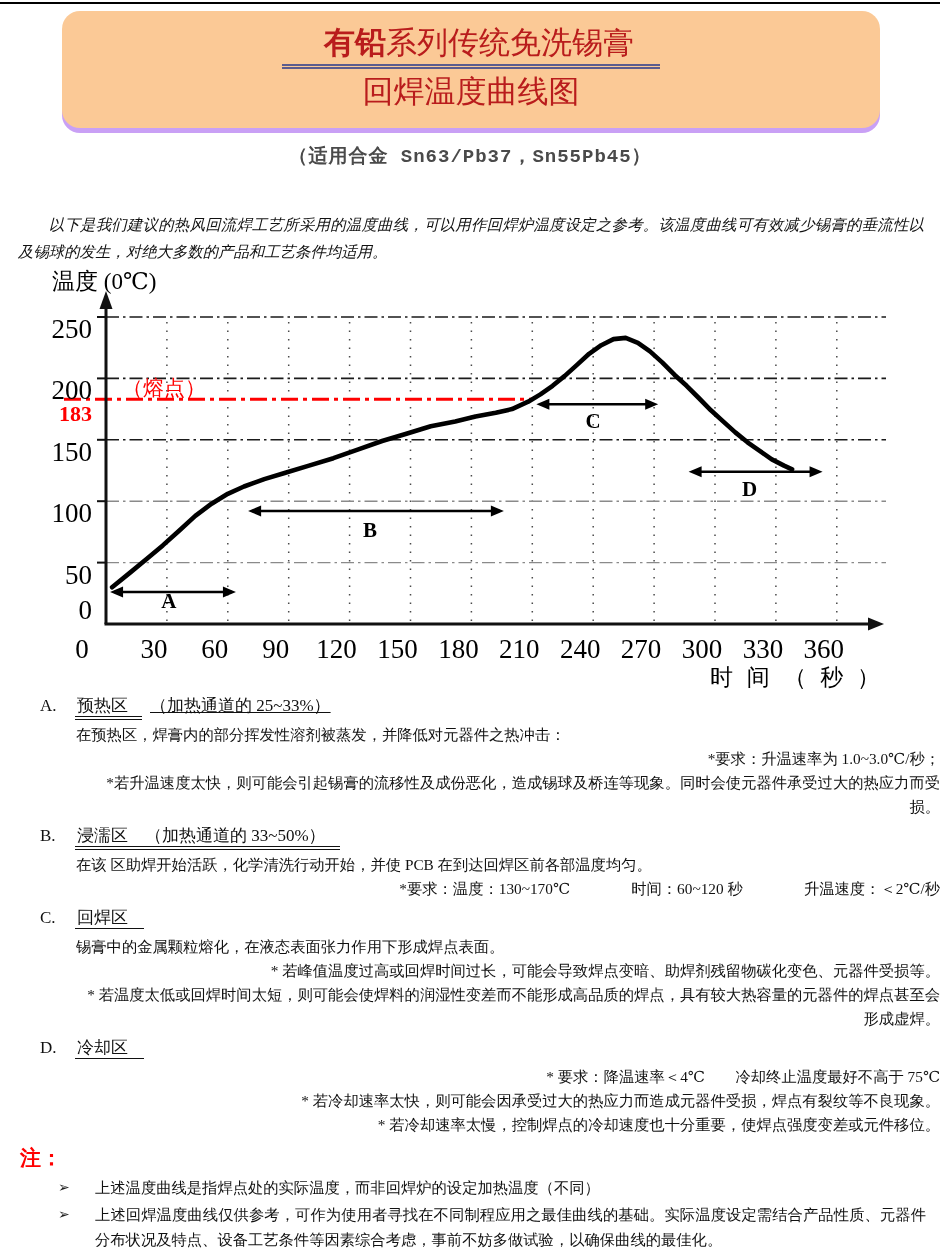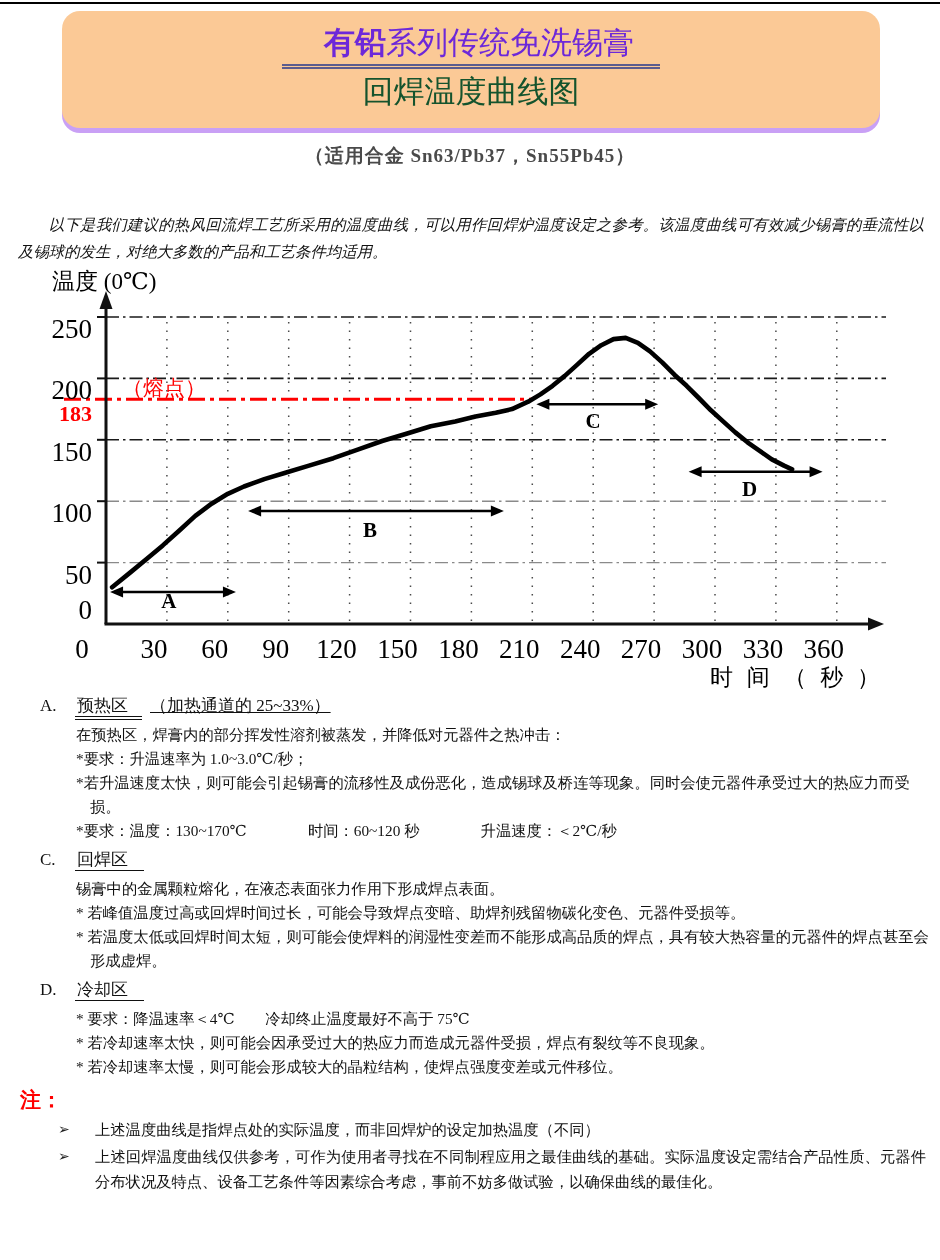--- a/index.html
+++ b/index.html
@@ -12,38 +12,38 @@
   .top-rule{height:2px;background:#000;margin-top:2px;}
   
   .header-box{
     margin:7px 60px 0 62px;
     background:#FBC996;
     border-radius:18px;
     box-shadow:0 5px 0 #C9A0F5;
     padding:12px 0 16px 0;
     text-align:center;
   }
-  .title-line1{font-size:31px;color:#6d28d9;line-height:40px;}
+  .title-line1{font-size:31px;color:#b91c1c;line-height:40px;}
   .title-underline{display:inline-block;border-bottom:5px double #5C5C8E;padding:0 26px 1px 42px;}
   .title-bold{font-weight:bold;}
-  .title-line2{font-size:31px;color:#14532d;line-height:40px;margin-top:3px;}
-  .subtitle{text-align:center;font-size:19px;font-weight:bold;color:#4a4a4a;margin-top:15px;letter-spacing:1px;}
+  .title-line2{font-size:31px;color:#b91c1c;line-height:40px;margin-top:3px;}
+  .subtitle{text-align:center;font-size:19px;font-weight:bold;color:#4a4a4a;margin-top:15px;letter-spacing:1px;font-family:Liberation Mono, monospace;}
   
   .intro{font-size:15.4px;line-height:27px;margin:42px 16px 4px 18px;text-indent:2em;text-align:justify;font-style:italic;}
   
   .chart-wrap{margin-left:26px;}
   .chart-wrap svg{display:block;}
   
   .sec-heading{margin:4px 0 4px 40px;font-size:17px;line-height:26px;}
   .sec-letter{display:inline-block;width:35px;}
   .ul-double{border-bottom:4px double #111;padding:0 14px 1px 2px;margin-top:22px;}
   .ul-single{border-bottom:1.5px solid #111;padding:0 16px 1px 2px;}
   .sec-plain{margin-left:8px;text-decoration:underline;}
   .sec-line{margin:0 0 0 76px;font-size:15.3px;line-height:24px;}
-  .sec-line.star{padding-left:14px;text-indent:-14px;}
+  .sec-line.star{padding-left:14px;text-indent:-14px;text-align:right;}
   
   .notes-label{color:#FF0000;font-weight:bold;font-size:21px;line-height:26px;margin:8px 0 4px 20px;}
   .note-item{display:flex;margin:2px 14px 2px 58px;font-size:15.3px;line-height:25px;}
   .note-bullet{width:37px;flex:none;font-size:14px;color:#222;}
   .note-text{flex:1;text-align:justify;}
 </style>
 </head>
 <body>
 
 <div class="top-rule"></div>
@@ -132,33 +132,35 @@
 </div>
 
 <div id="sections">
     <div>
       <div class="sec-heading"><span class="sec-letter">A.</span><span class="ul-double">预热区</span><span class="sec-plain">（加热通道的 25~33%）</span></div>
       <p class="sec-line">在预热区，焊膏内的部分挥发性溶剂被蒸发，并降低对元器件之热冲击：</p>
       <p class="sec-line star">*要求：升温速率为 1.0~3.0℃/秒；</p>
       <p class="sec-line star">*若升温速度太快，则可能会引起锡膏的流移性及成份恶化，造成锡球及桥连等现象。同时会使元器件承受过大的热应力而受损。</p>
     </div>
     <div>
+      <div class="sec-heading"><span class="sec-letter">B.</span><span class="ul-double">浸濡区　（加热通道的 33~50%）</span></div>
+      <p class="sec-line">在该 区助焊开始活跃，化学清洗行动开始，并使 PCB 在到达回焊区前各部温度均匀。</p>
       <p class="sec-line star">*要求：温度：130~170℃　　　　时间：60~120 秒　　　　升温速度：＜2℃/秒</p>
     </div>
     <div>
       <div class="sec-heading"><span class="sec-letter">C.</span><span class="ul-single">回焊区</span></div>
       <p class="sec-line">锡膏中的金属颗粒熔化，在液态表面张力作用下形成焊点表面。</p>
       <p class="sec-line star">* 若峰值温度过高或回焊时间过长，可能会导致焊点变暗、助焊剂残留物碳化变色、元器件受损等。</p>
       <p class="sec-line star">* 若温度太低或回焊时间太短，则可能会使焊料的润湿性变差而不能形成高品质的焊点，具有较大热容量的元器件的焊点甚至会形成虚焊。</p>
     </div>
     <div>
       <div class="sec-heading"><span class="sec-letter">D.</span><span class="ul-single">冷却区</span></div>
       <p class="sec-line star">* 要求：降温速率＜4℃　　冷却终止温度最好不高于 75℃</p>
       <p class="sec-line star">* 若冷却速率太快，则可能会因承受过大的热应力而造成元器件受损，焊点有裂纹等不良现象。</p>
-      <p class="sec-line star">* 若冷却速率太慢，则可能会形成较大的晶粒结构，使焊点强度变差或元件移位。</p>
+      <p class="sec-line star">* 若冷却速率太慢，控制焊点的冷却速度也十分重要，使焊点强度变差或元件移位。</p>
     </div>
   </div>
 
 <div class="notes-label">注：</div>
 <div id="notes">
     <div class="note-item">
       <span class="note-bullet">➢</span>
       <span class="note-text">上述温度曲线是指焊点处的实际温度，而非回焊炉的设定加热温度（不同）</span>
     </div>
     <div class="note-item">

